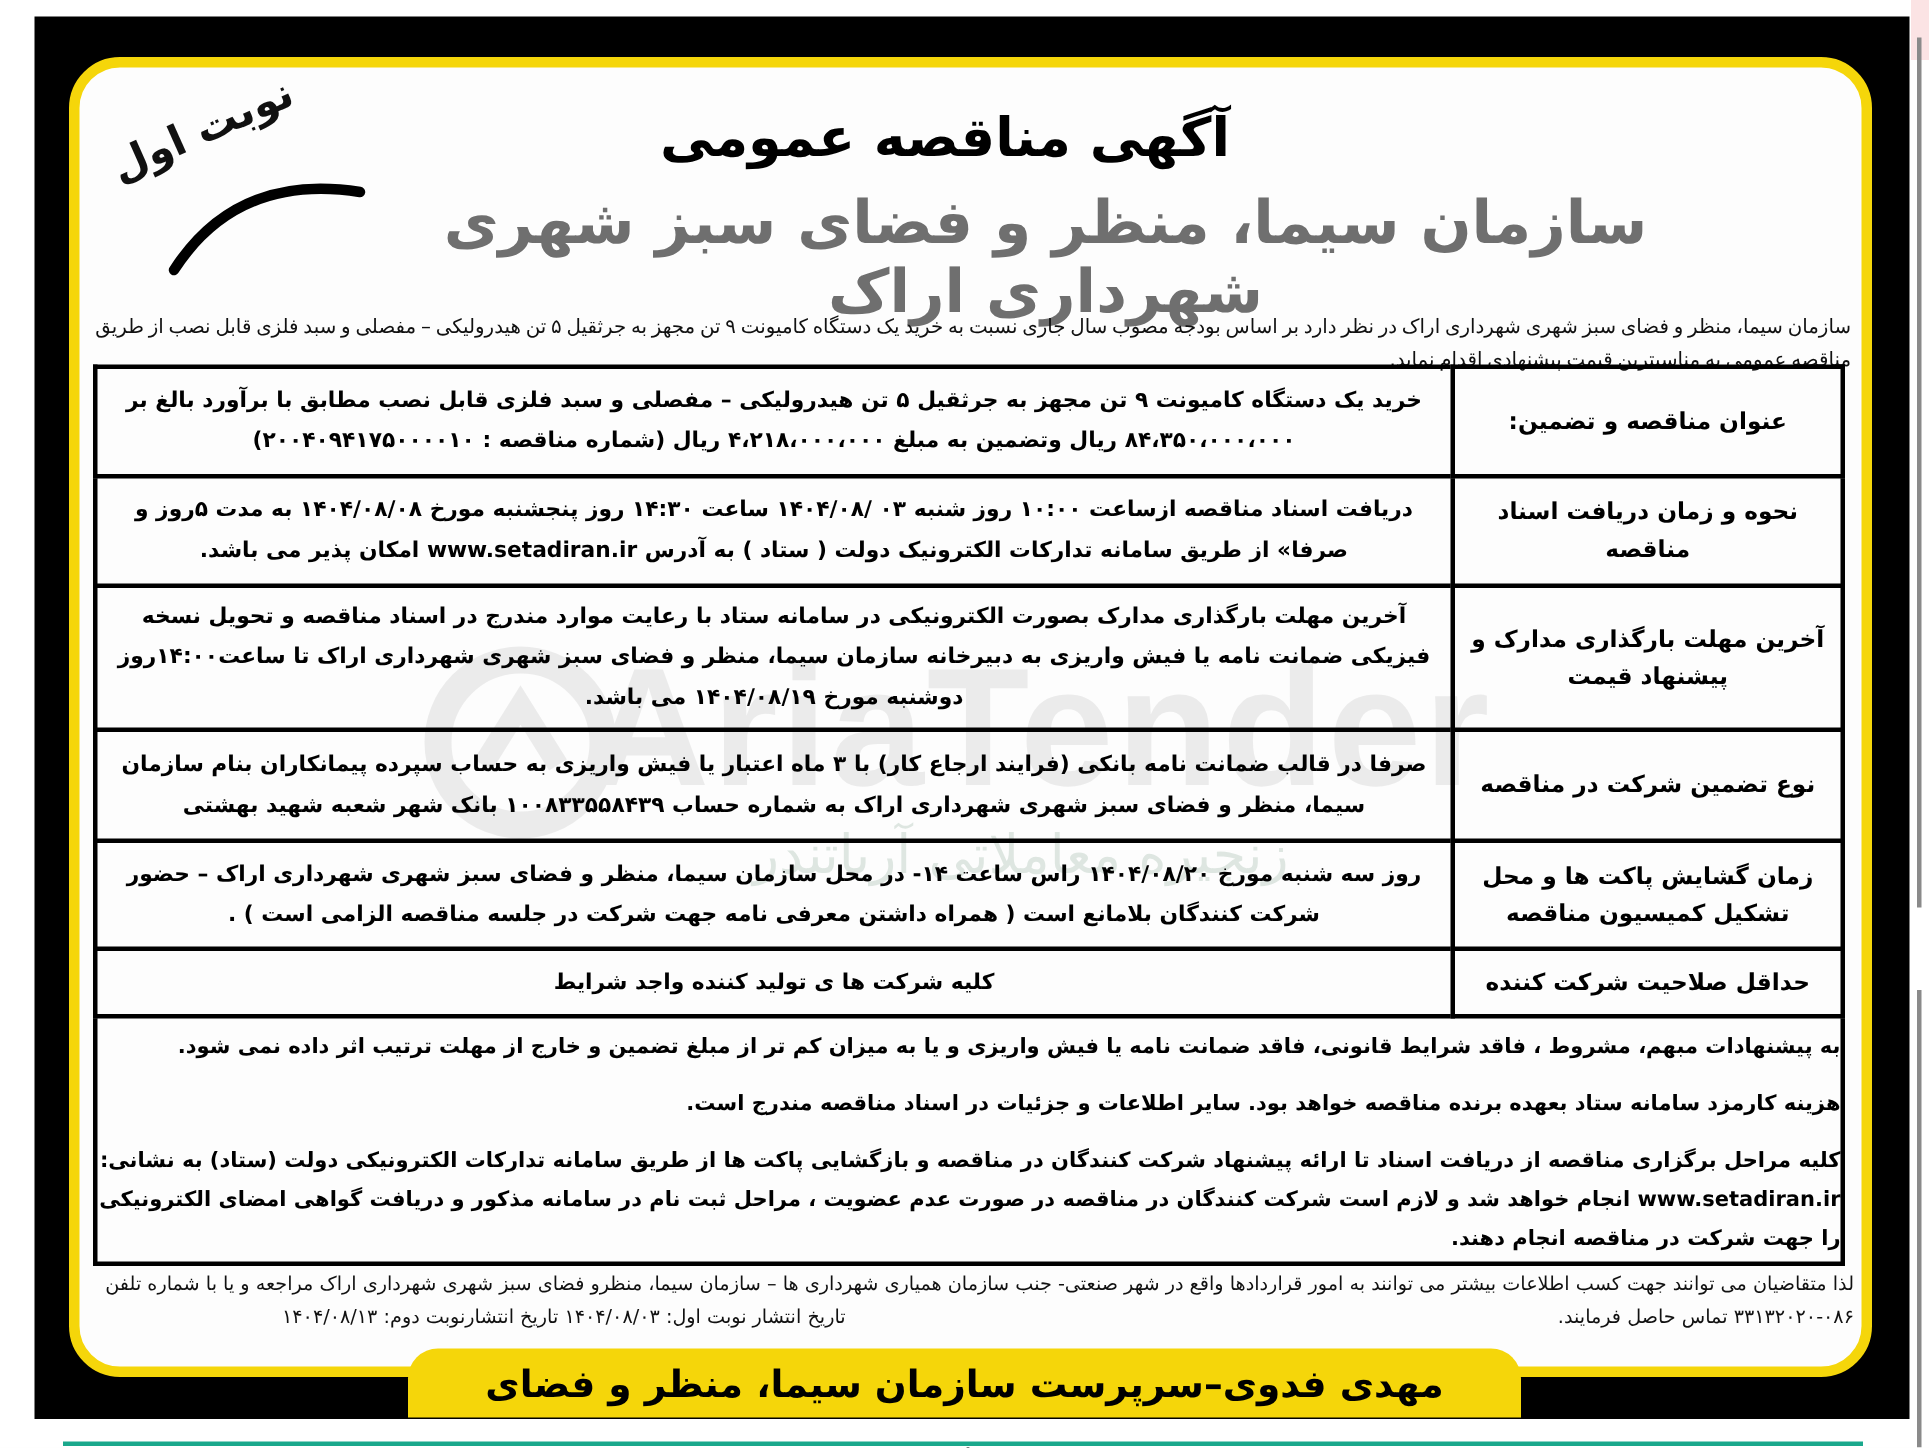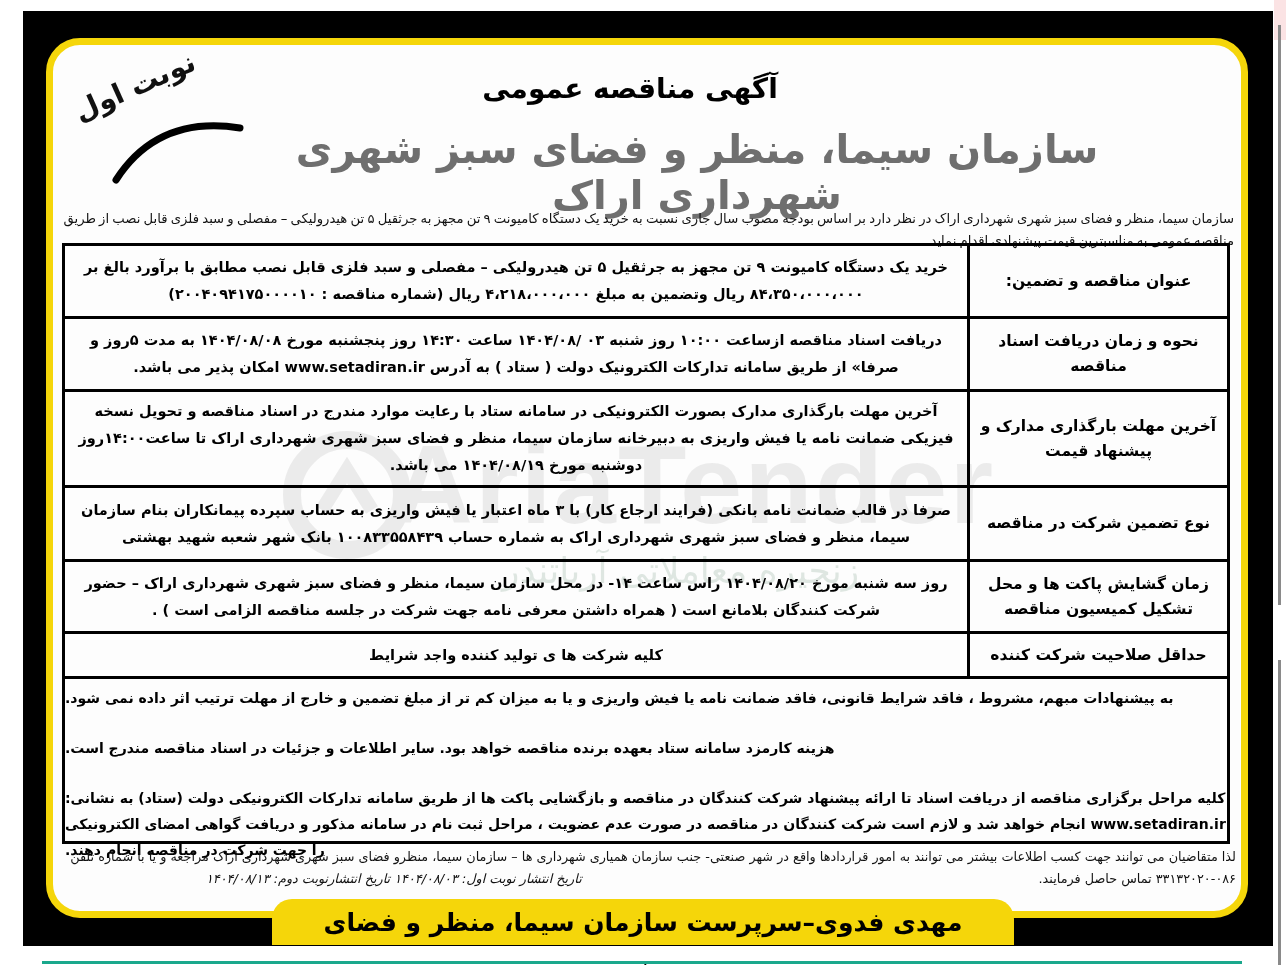--- a/index.html
+++ b/index.html
@@ -21,21 +21,21 @@
     position: absolute; left: 46px; top: 38px; width: 1202px; height: 880px;
     background: #fdfdfd; border: 7px solid #f5d60a; border-radius: 34px; box-sizing: border-box;
   }
   .nobat {
     position: absolute; left: 70px; top: 70px; font-family: "DejaVu Sans", sans-serif;
     font-weight: bold; font-size: 28px; transform: rotate(-24deg); color: #111; direction: rtl;
   }
   .nobat-arc { position: absolute; left: 108px; top: 110px; }
   .title1 {
     position: absolute; left: 0; width: 1260px; top: 72px; text-align: center;
-    font-family: "DejaVu Sans", sans-serif; font-weight: bold; font-size: 28px; color: #000; direction: rtl;
+    font-family: "DejaVu Sans", sans-serif; font-weight: bold; font-size: 36px; color: #000; direction: rtl;
     letter-spacing: -1px;
   }
   .title2 {
     position: absolute; left: 292px; width: 810px; top: 126px; text-align: center;
     font-family: "DejaVu Sans", sans-serif; font-weight: bold; font-size: 40px; color: #6f6f6f; direction: rtl;
     letter-spacing: -1px;
   }
   .intro {
     position: absolute; left: 62px; width: 1172px; top: 188px; direction: rtl; text-align: right;
     font-family: "DejaVu Sans", sans-serif; font-size: 13.2px; line-height: 22px; color: #111;
@@ -47,31 +47,31 @@
     background: transparent;
   }
   table.info td {
     border: 3px solid #000; text-align: center; vertical-align: middle; color: #000;
     font-family: "DejaVu Sans", sans-serif; font-weight: bold;
   }
   table.info td.label { width: 255px; font-size: 15.5px; line-height: 25px; }
   table.info td.value { font-size: 14.5px; line-height: 27px; padding: 0 10px; }
   .notes {
     position: absolute; left: 62px; top: 679px; width: 1168px; height: 165px; box-sizing: border-box;
-    border: 3px solid #000; border-top: none; direction: rtl; text-align: left;
+    border: 3px solid #000; border-top: none; direction: rtl; text-align: right;
     font-family: "DejaVu Sans", sans-serif; font-weight: bold; font-size: 14px; color: #000;
     padding-top: 6px;
   }
   .notes p { margin: 0; line-height: 26px; }
-  .notes p.gap { margin-top: 24px; }
+  .notes p.gap { margin-top: 12px; }
   .footer {
     position: absolute; left: 56px; width: 1180px; top: 846px; direction: rtl; text-align: right;
     font-family: "DejaVu Sans", sans-serif; font-size: 12.8px; line-height: 22px; color: #111;
   }
-  .footer .dates { position: absolute; left: 150px; top: 22px; direction: rtl; font-style: italic; }
+  .footer .dates { position: absolute; left: 132px; top: 22px; direction: rtl; }
   .signature {
     position: absolute; left: 272px; top: 899px; width: 742px; height: 46px; background: #f5d60a;
     border-radius: 20px 20px 0 0; text-align: center; direction: rtl;
     font-family: "DejaVu Sans", sans-serif; font-weight: bold; font-size: 25px; line-height: 48px; color: #000;
   }
   .green-line { position: absolute; left: 42px; top: 961px; width: 1200px; height: 3px; background: #1aa88c; }
   .watermark {
     position: absolute; left: 282px; top: 420px; width: 700px; height: 180px; pointer-events: none; opacity: 0.13;
   }
   .watermark .brand {

